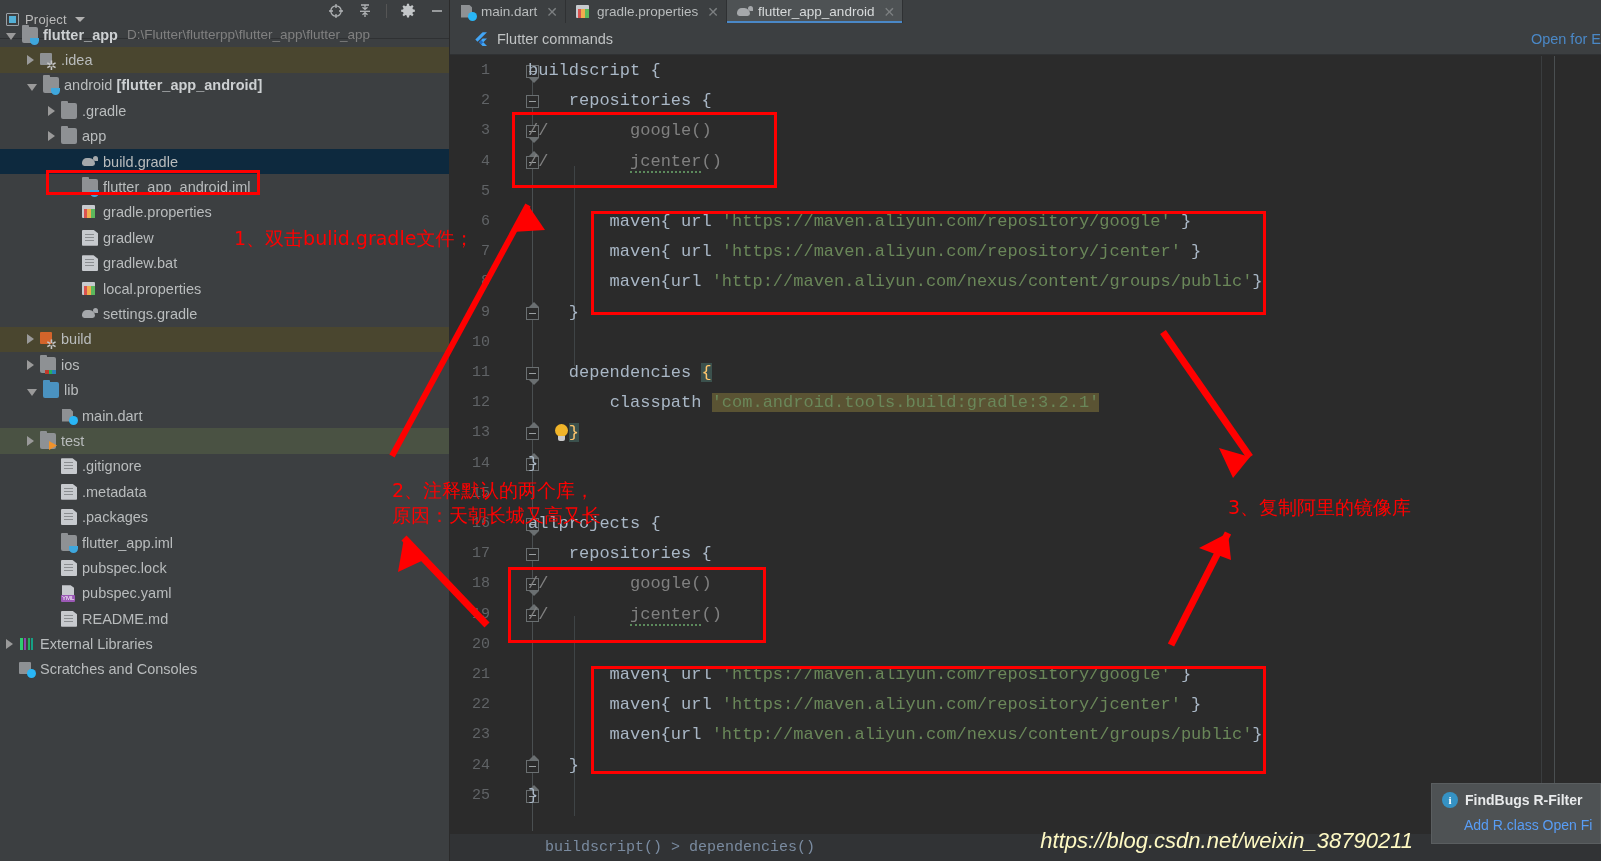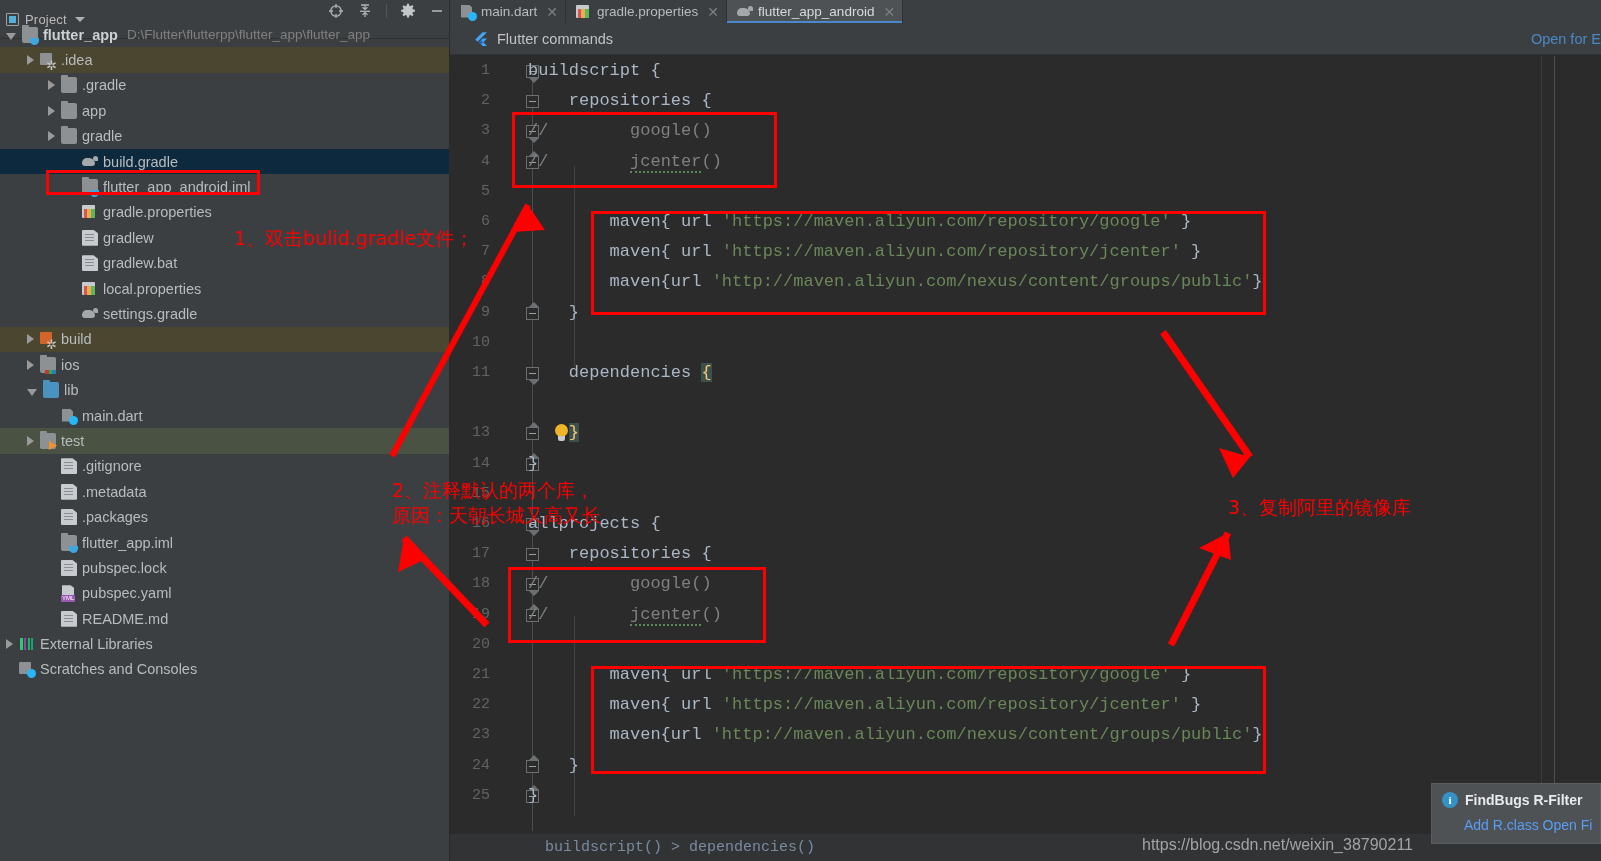--- a/index.html
+++ b/index.html
@@ -232,22 +232,23 @@
     position:absolute;right:0;bottom:17px;width:170px;background:#4e5254;
     border:1px solid #5a5e60;z-index:45;padding:8px 0 10px 10px;
   }
   #findbugs .fb-title{ display:flex;align-items:center;gap:7px;color:#e8eaeb;font-size:14px;font-weight:bold; }
   #findbugs .fb-link{ color:#589df6;font-size:14px;margin-top:9px;margin-left:22px; }
   .info-ic{
     width:16px;height:16px;border-radius:50%;background:#3592c4;color:#fff;font-size:11px;
     display:flex;align-items:center;justify-content:center;font-weight:bold;font-family:"Liberation Serif",serif;
   }
   #watermark{
-    position:absolute;right:188px;bottom:7px;color:#a3a3a3;font-size:16px;z-index:46;
+    position:absolute;right:188px;bottom:7px;color:#fef9c3;font-size:22px;z-index:46;
     font-family:"Liberation Sans",sans-serif;
+    font-style:italic;
   }
 </style>
 </head>
 <body>
 
 <div id="root">
 
   <div id="project-panel">
 
     <div class="panel-header">
@@ -292,36 +293,36 @@
           <span class="lbl"><b>flutter_app</b></span>
           <span class="path">D:\Flutter\flutterpp\flutter_app\flutter_app</span>
         </div>
         <div class="row sel-olive">
           <span style="display:inline-block;width:27px;flex:0 0 auto"></span>
           <span class="arrow"></span>
           <span class="ic ic-idea"></span>
           <span class="lbl">.idea</span>
         </div>
         <div class="row">
+          <span style="display:inline-block;width:27px;flex:0 0 auto"></span>
+          <span class="arrow open"></span>
+          <span class="ic ic-folder ic-module"></span>
+          <span class="lbl">android <b>[flutter_app_android]</b></span>
+        </div>
+        <div class="row">
           <span style="display:inline-block;width:48px;flex:0 0 auto"></span>
           <span class="arrow"></span>
           <span class="ic ic-folder"></span>
           <span class="lbl">.gradle</span>
         </div>
         <div class="row">
           <span style="display:inline-block;width:48px;flex:0 0 auto"></span>
           <span class="arrow"></span>
           <span class="ic ic-folder"></span>
           <span class="lbl">app</span>
-        </div>
-        <div class="row">
-          <span style="display:inline-block;width:48px;flex:0 0 auto"></span>
-          <span class="arrow"></span>
-          <span class="ic ic-folder"></span>
-          <span class="lbl">gradle</span>
         </div>
         <div class="row sel-blue">
           <span style="display:inline-block;width:69px;flex:0 0 auto"></span>
           <span class="arrow none"></span>
           <span class="ic ic-gradle"></span>
           <span class="lbl">build.gradle</span>
         </div>
         <div class="row">
           <span style="display:inline-block;width:69px;flex:0 0 auto"></span>
           <span class="arrow none"></span>
@@ -485,20 +486,21 @@
         <div class="codeline" style="top: 30.2px; position: absolute; left: 0px; right: 0px;"><span class="gutternum">2</span><span class="fold"></span><span class="codetext">    repositories {</span></div>
         <div class="codeline" style="top: 60.4px; position: absolute; left: 0px; right: 0px;"><span class="gutternum">3</span><span class="fold tri"></span><span class="codetext"><span class="cmt">//        google()</span></span></div>
         <div class="codeline" style="top: 90.6px; position: absolute; left: 0px; right: 0px;"><span class="gutternum">4</span><span class="fold up"></span><span class="codetext"><span class="cmt">//        <span class="squig">jcenter</span>()</span></span></div>
         <div class="codeline" style="top: 120.8px; position: absolute; left: 0px; right: 0px;"><span class="gutternum">5</span><span class="codetext"></span></div>
         <div class="codeline" style="top: 151px; position: absolute; left: 0px; right: 0px;"><span class="gutternum">6</span><span class="codetext">        maven{ url <span class="str">'https://maven.aliyun.com/repository/google'</span> }</span></div>
         <div class="codeline" style="top: 181.2px; position: absolute; left: 0px; right: 0px;"><span class="gutternum">7</span><span class="codetext">        maven{ url <span class="str">'https://maven.aliyun.com/repository/jcenter'</span> }</span></div>
         <div class="codeline" style="top: 211.4px; position: absolute; left: 0px; right: 0px;"><span class="gutternum">8</span><span class="codetext">        maven{url <span class="str">'http://maven.aliyun.com/nexus/content/groups/public'</span>}</span></div>
         <div class="codeline" style="top: 241.6px; position: absolute; left: 0px; right: 0px;"><span class="gutternum">9</span><span class="fold up"></span><span class="codetext">    }</span></div>
         <div class="codeline" style="top: 271.8px; position: absolute; left: 0px; right: 16px;"><span class="gutternum">10</span><span class="codetext"></span></div>
         <div class="codeline" style="top: 302px; position: absolute; left: 0px; right: 0px;"><span class="gutternum">11</span><span class="fold tri"></span><span class="codetext">    dependencies <span class="brace-hl">{</span></span></div>
+        <div class="codeline" style="top: 332.2px; position: absolute; left: 0px; right: 0px;"><span class="gutternum">12</span><span class="codetext">        <span class="kw">classpath </span><span class="classpath-hl str">'com.android.tools.build:gradle:3.2.1'</span></span></div>
         <div class="codeline" style="top: 362.4px; position: absolute; left: 0px; right: 0px; text-decoration: underline;"><span class="gutternum">13</span><span class="fold up"></span><span class="bulb"><span class="glass"></span><span class="base"></span></span><span class="codetext">    <span class="brace-hl">}</span></span></div>
         <div class="codeline" style="top: 392.6px; position: absolute; left: 0px; right: 0px;"><span class="gutternum">14</span><span class="fold up"></span><span class="codetext">}</span></div>
         <div class="codeline" style="top: 422.8px; position: absolute; left: 0px; right: 0px;"><span class="gutternum">15</span><span class="codetext"></span></div>
         <div class="codeline" style="top: 453px; position: absolute; left: 0px; right: 0px; padding-left: 48px;"><span class="gutternum">16</span><span class="fold tri"></span><span class="codetext">allprojects {</span></div>
         <div class="codeline" style="top: 483.2px; position: absolute; left: 0px; right: 0px;"><span class="gutternum">17</span><span class="fold"></span><span class="codetext">    repositories {</span></div>
         <div class="codeline" style="top: 513.4px; position: absolute; left: 0px; right: 0px;"><span class="gutternum">18</span><span class="fold tri"></span><span class="codetext"><span class="cmt">//        google()</span></span></div>
         <div class="codeline" style="top: 543.6px; position: absolute; left: 0px; right: 0px;"><span class="gutternum">19</span><span class="fold up"></span><span class="codetext"><span class="cmt">//        <span class="squig">jcenter</span>()</span></span></div>
         <div class="codeline" style="top: 573.8px; position: absolute; left: 0px; right: 0px;"><span class="gutternum">20</span><span class="codetext"></span></div>
         <div class="codeline" style="top: 604px; position: absolute; left: 0px; right: 0px;"><span class="gutternum">21</span><span class="codetext">        maven{ url <span class="str">'https://maven.aliyun.com/repository/google'</span> }</span></div>
         <div class="codeline" style="top: 634.2px; position: absolute; left: 0px; right: 0px;"><span class="gutternum">22</span><span class="codetext">        maven{ url <span class="str">'https://maven.aliyun.com/repository/jcenter'</span> }</span></div>

